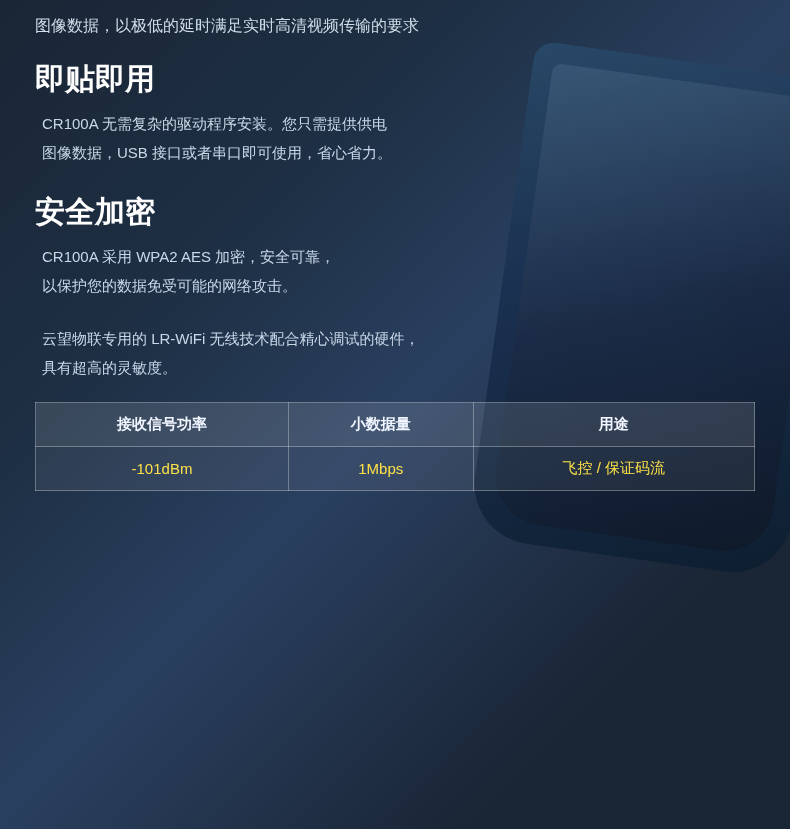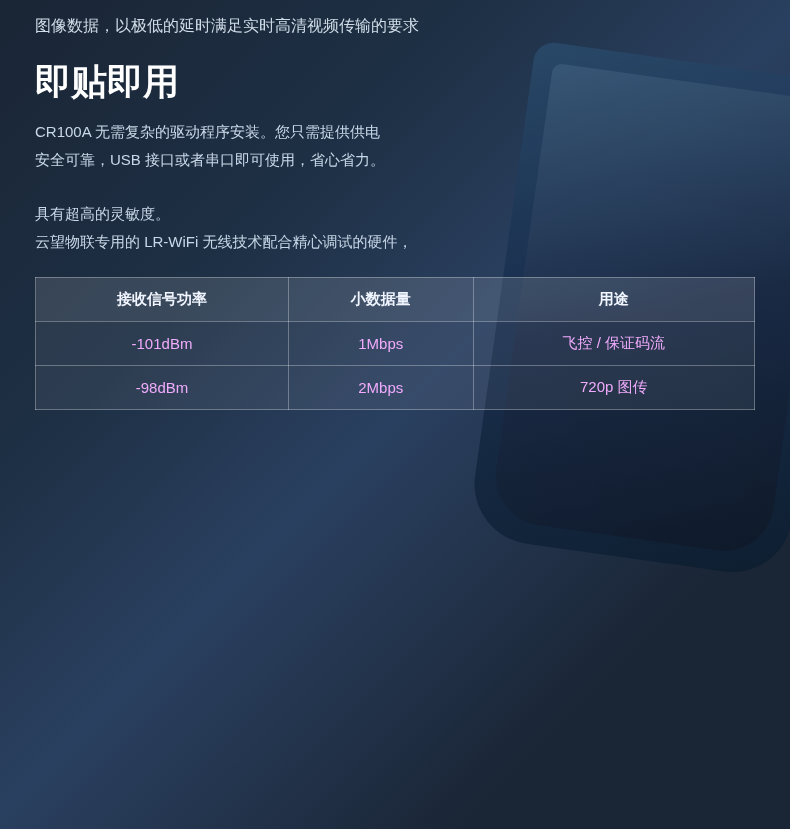--- a/index.html
+++ b/index.html
@@ -65,52 +65,53 @@
       font-size: 16px;
       color: #d0dde8;
       line-height: 1.7;
     }
 
     .section {
       margin-bottom: 25px;
     }
 
     .section-title {
-      font-size: 36px;
+      font-size: 30px;
       font-weight: 700;
       color: #ffffff;
       margin-bottom: 12px;
       line-height: 1.3;
     }
 
     .section-body {
       font-size: 15px;
       color: #c8d8e8;
       line-height: 1.9;
+      margin-left: 7px;
     }
 
     
     .table-section {
       margin-top: 20px;
     }
 
     .data-table {
       width: 100%;
       border-collapse: collapse;
       background: rgba(255,255,255,0.05);
       border: 1px solid rgba(255,255,255,0.3);
     }
 
     .data-table th,
     .data-table td {
       border: 1px solid rgba(255,255,255,0.3);
       padding: 12px 10px;
       text-align: center;
       font-size: 15px;
-      color: #f0abfc;
+      color: #fde047;
     }
 
     .data-table thead th {
       background: rgba(255,255,255,0.08);
       font-weight: 600;
       color: #f0f5ff;
     }
 
     .data-table tbody tr {
       background: rgba(255,255,255,0.02);
@@ -123,49 +124,51 @@
 <div class="bg-device"></div>
 
 <div class="content">
 
   <p class="intro-text">图像数据，以极低的延时满足实时高清视频传输的要求</p>
 
   <div class="section">
     <h2 class="section-title">即贴即用</h2>
     <div class="section-body">
       <p>CR100A 无需复杂的驱动程序安装。您只需提供供电</p>
-      <p>安全可靠，USB 接口或者串口即可使用，省心省力。</p>
+      <p>图像数据，USB 接口或者串口即可使用，省心省力。</p>
     </div>
   </div>
 
+  <div class="section">
+    <h2 class="section-title">安全加密</h2>
+    <div class="section-body">
+      <p>CR100A 采用 WPA2 AES 加密，安全可靠，</p>
+      <p>以保护您的数据免受可能的网络攻击。</p>
+    </div>
+  </div>
 
   <div class="section table-section">
     <div class="section-body">
+      <p>云望物联专用的 LR-WiFi 无线技术配合精心调试的硬件，</p>
       <p>具有超高的灵敏度。</p>
-      <p>云望物联专用的 LR-WiFi 无线技术配合精心调试的硬件，</p>
     </div>
 
     <div style="margin-top: 20px;">
       <table class="data-table">
         <thead>
           <tr>
             <th>接收信号功率</th>
             <th>小数据量</th>
             <th>用途</th>
           </tr>
         </thead>
         <tbody>
           <tr>
             <td>-101dBm</td>
             <td>1Mbps</td>
             <td>飞控 / 保证码流</td>
           </tr>
-          <tr>
-            <td>-98dBm</td>
-            <td>2Mbps</td>
-            <td>720p 图传</td>
-          </tr>
         </tbody>
       </table>
     </div>
   </div>
 
 </div>
 
 </body></html>

